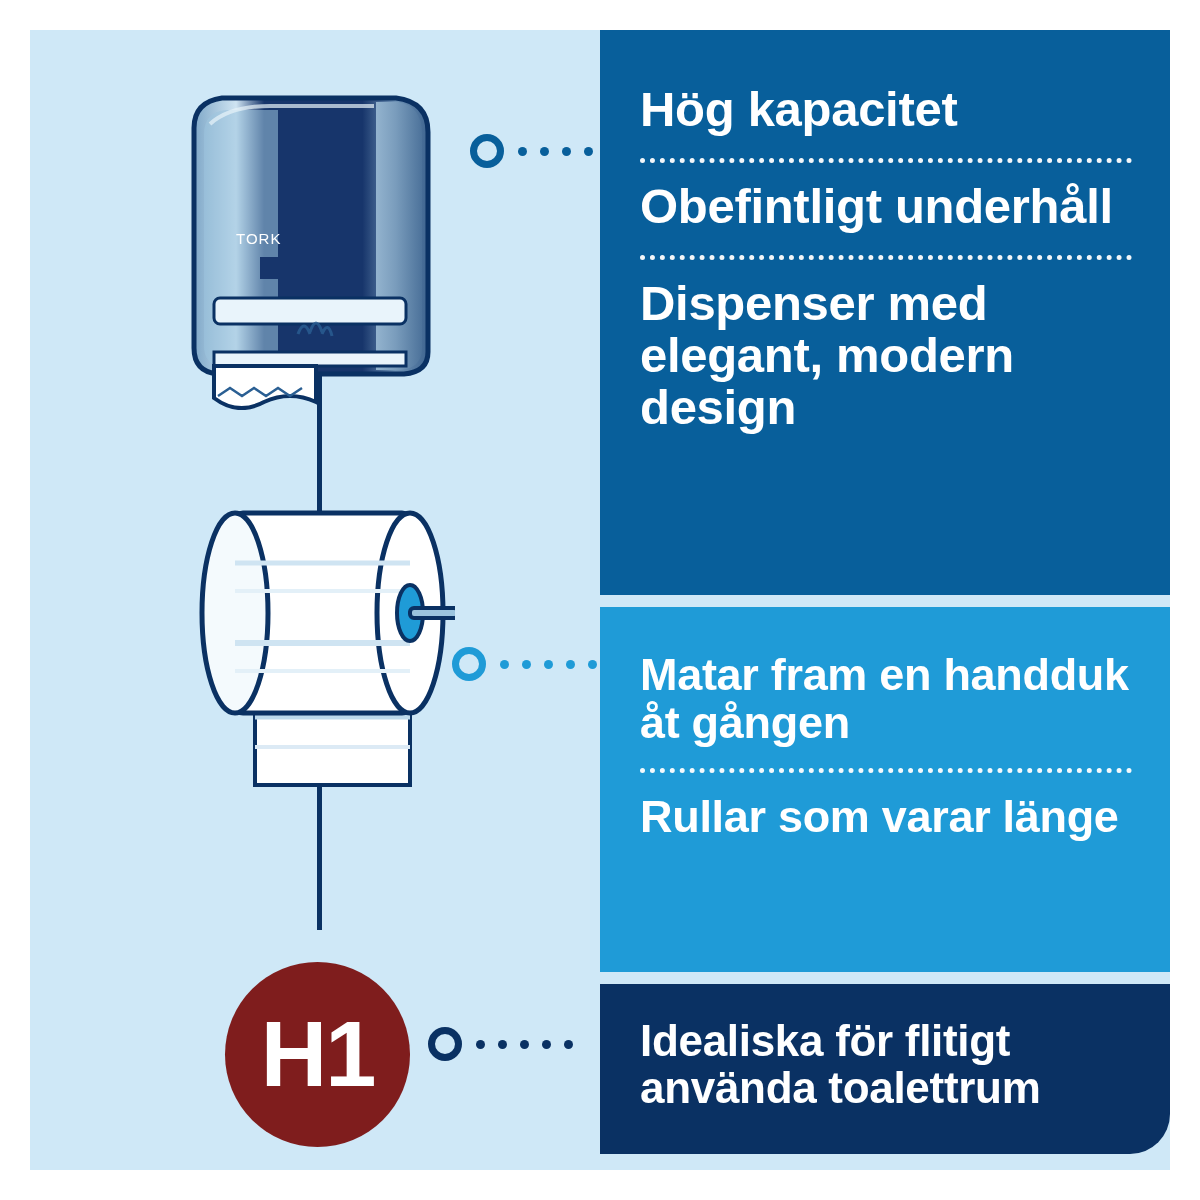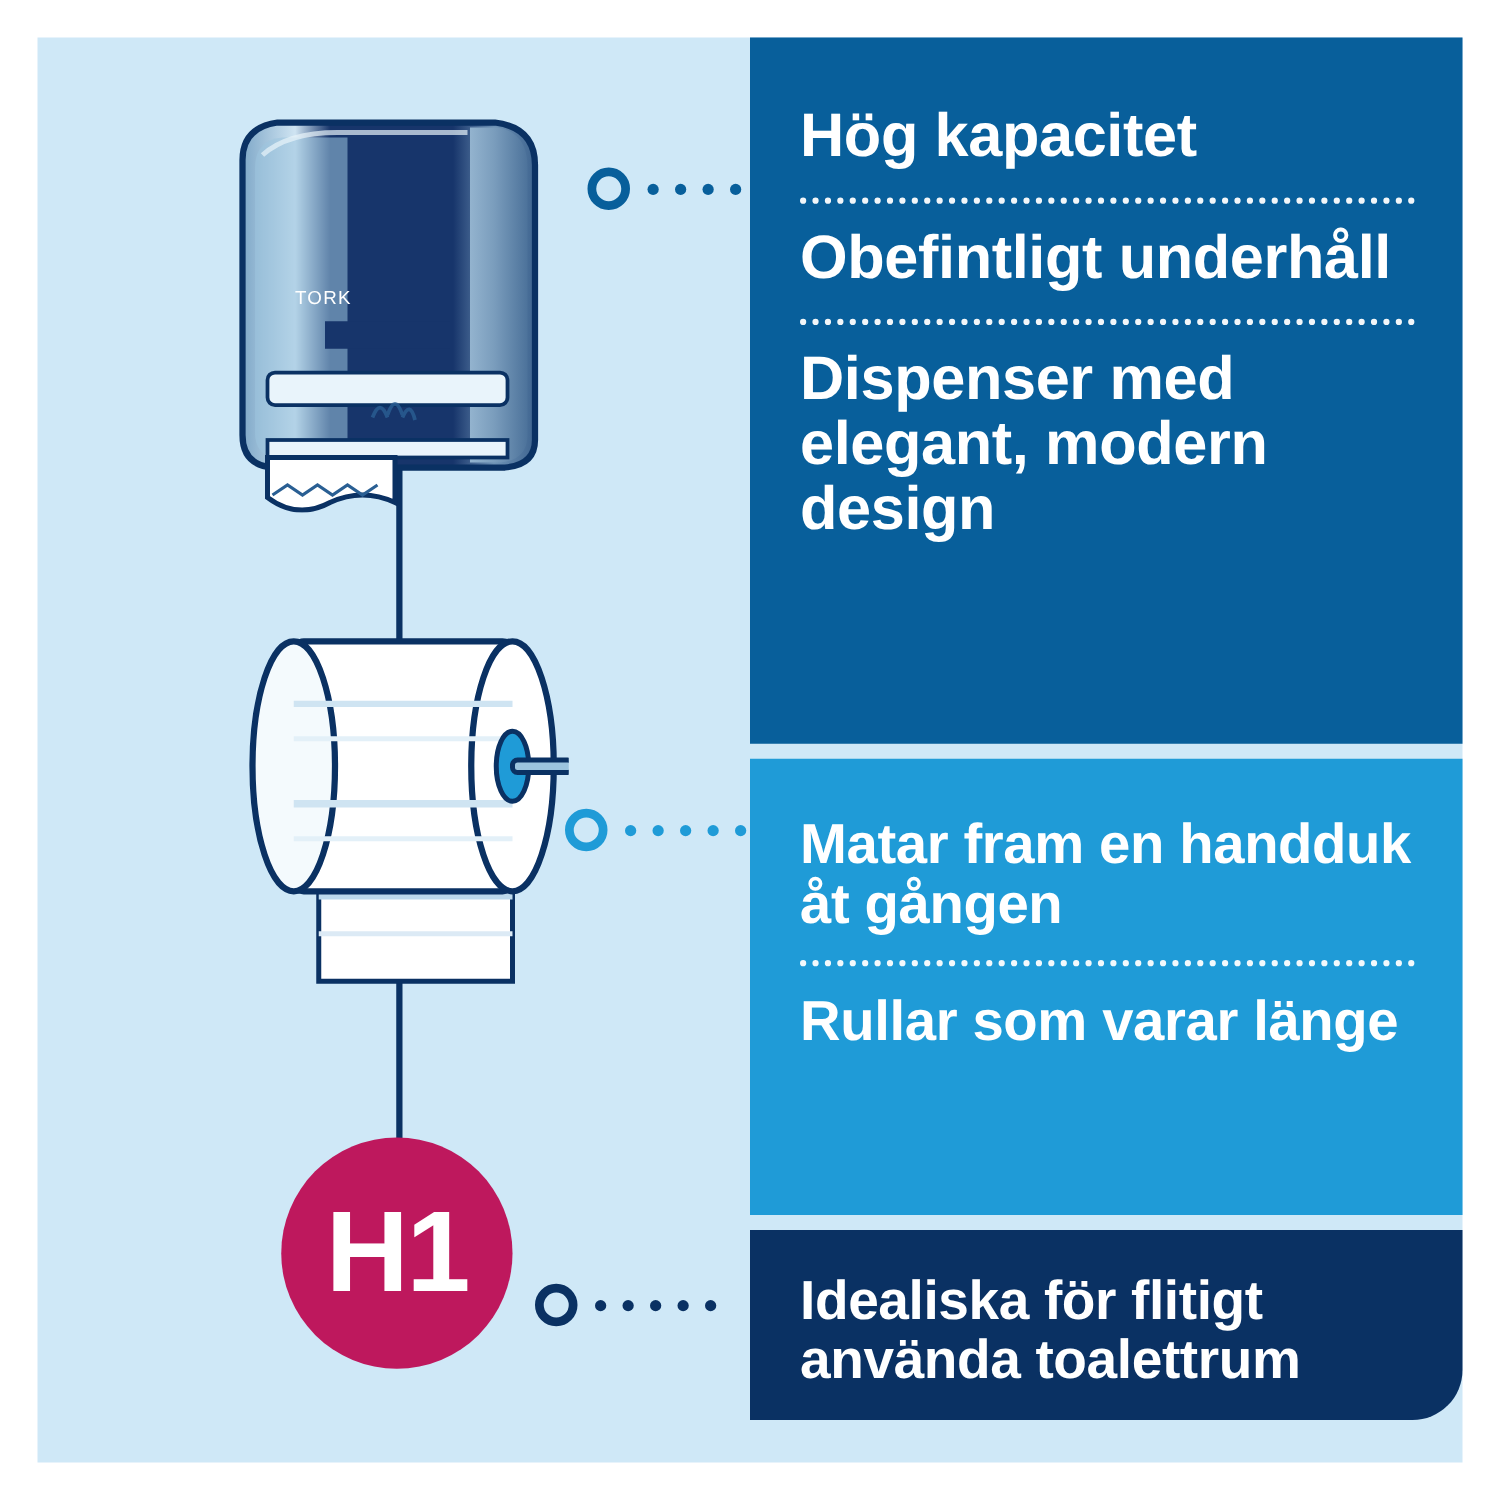--- a/index.html
+++ b/index.html
@@ -44,21 +44,21 @@
   }
   .panel-2 {
     top: 607px;
     width: 570px;
     height: 365px;
     background: #1f9bd7;
   }
   .panel-3 {
     top: 984px;
     width: 570px;
-    height: 152px;
+    height: 170px;
     background: #0a3163;
     border-bottom-right-radius: 40px;
     padding-top: 14px;
   }
   .feature {
     font-weight: bold;
     line-height: 1.06;
     letter-spacing: -0.3px;
   }
   .f1 { font-size: 49px; margin-top: 32px; }
@@ -124,25 +124,25 @@
     width: 5px;
     background: #0a3163;
   }
   .vline-a { top: 300px; height: 190px; }
   .vline-b { top: 750px; height: 150px; }
 
   
   .h1-badge {
     position: absolute;
     left: 195px;
-    top: 880px;
+    top: 932px;
     width: 185px;
     height: 185px;
     border-radius: 50%;
-    background: #be185d;
+    background: #7f1d1d;
     color: #ffffff;
     display: flex;
     align-items: center;
     justify-content: center;
     font-size: 92px;
     font-weight: bold;
     letter-spacing: -2px;
   }
 
   

